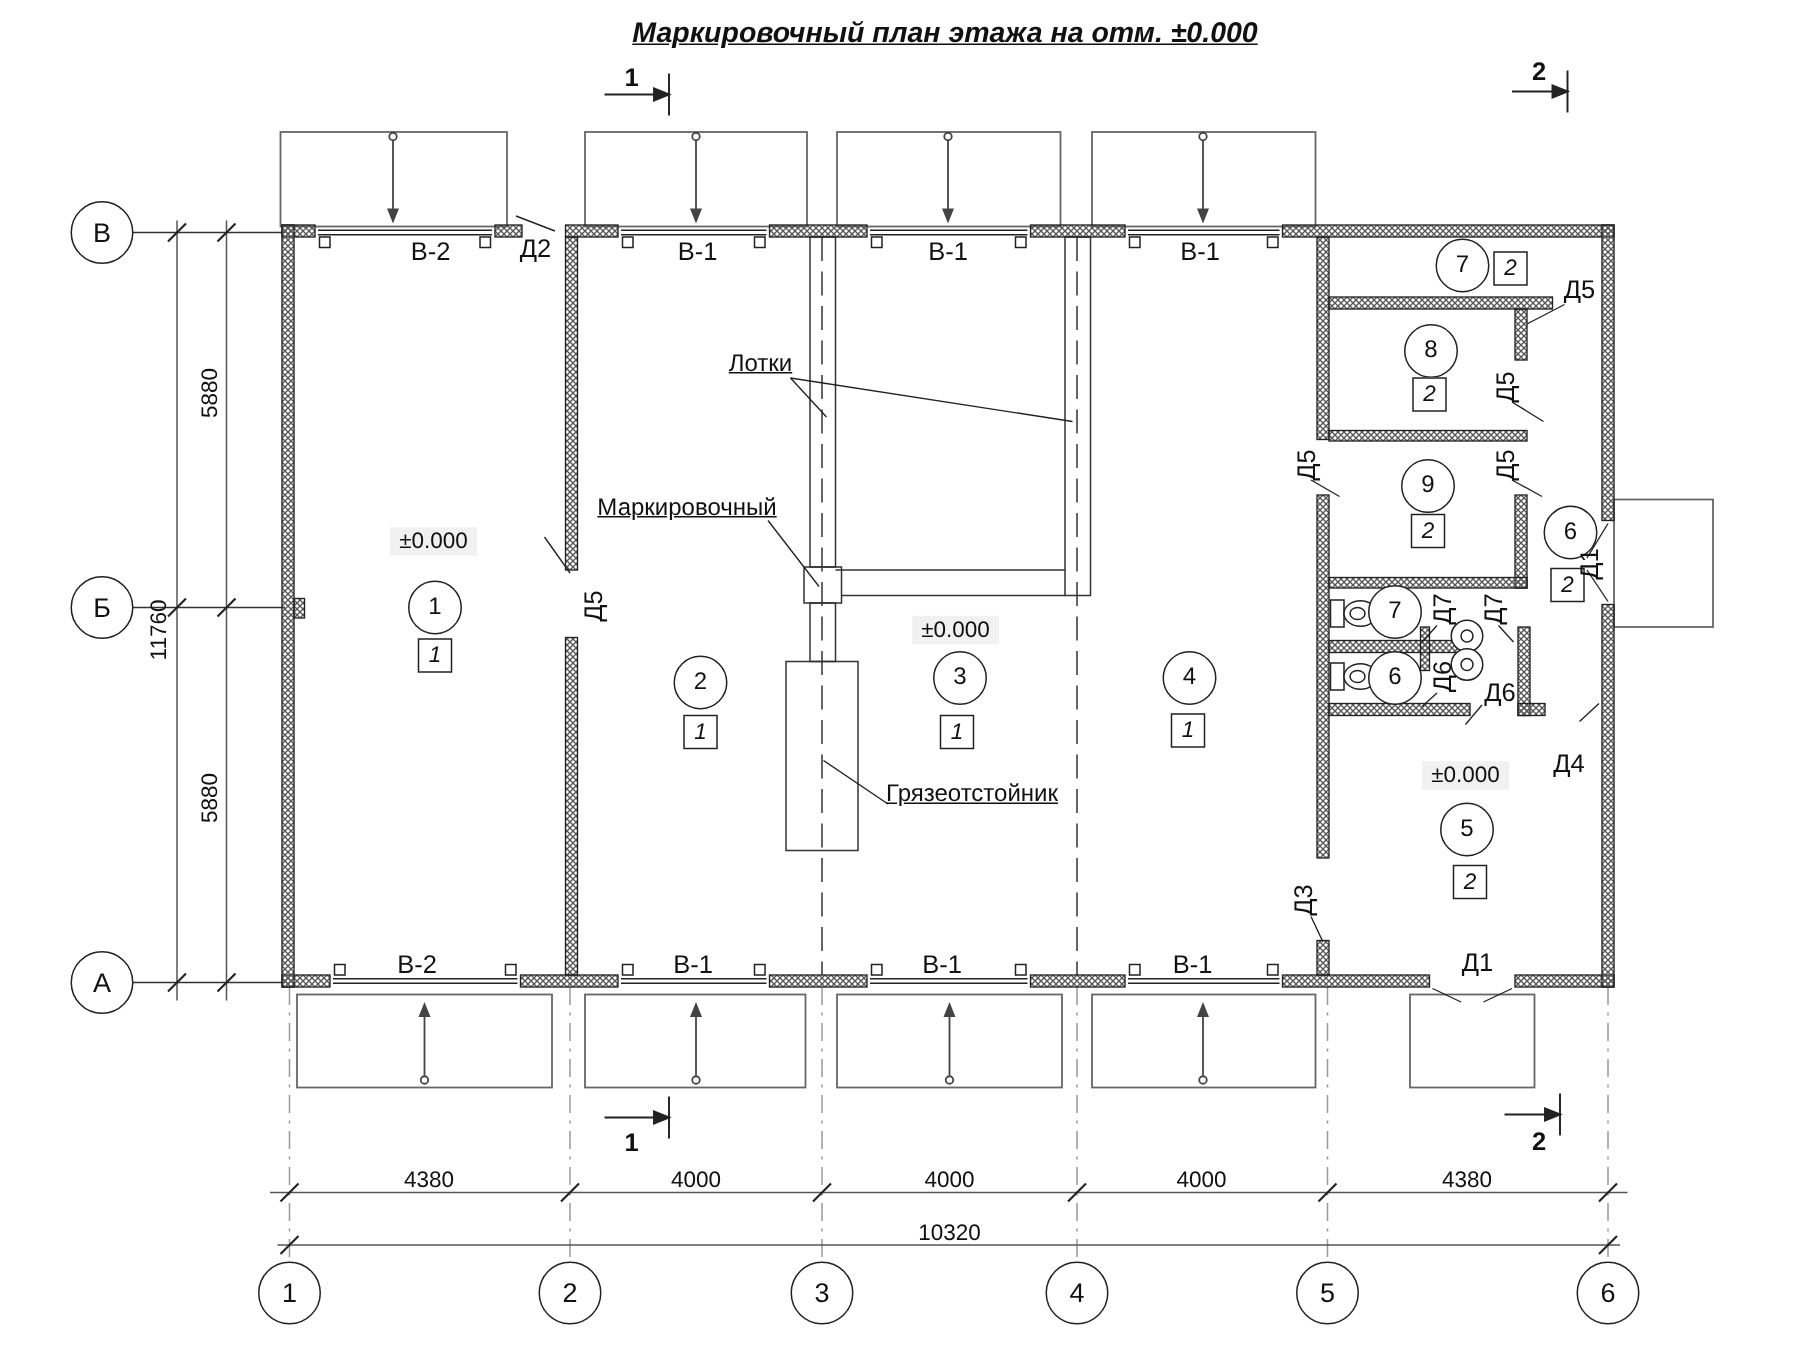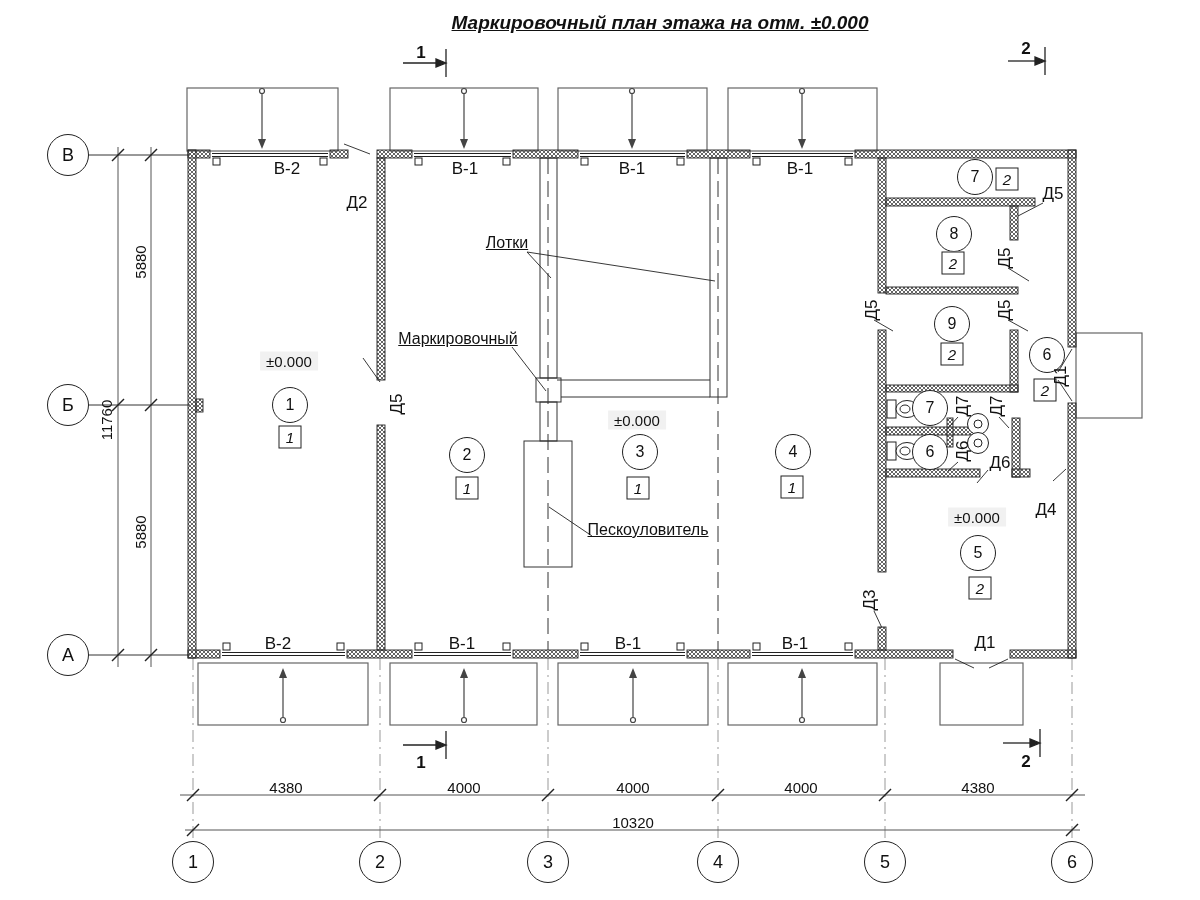--- a/index.html
+++ b/index.html
@@ -241,21 +241,21 @@
     <line x1="988" y1="470" x2="977" y2="483"></line>
     <line x1="1053" y1="481" x2="1066" y2="469"></line>
     <line x1="874" y1="611" x2="882" y2="628"></line>
     <line x1="1072" y1="349" x2="1058" y2="372"></line>
     <line x1="1058" y1="380" x2="1072" y2="401"></line>
     <line x1="955" y1="659" x2="974" y2="668"></line>
     <line x1="1008" y1="659" x2="989" y2="668"></line>
   </g>
 </svg>
 
-<div class="title" style="left:660px;top:23px;">Маркировочный план этажа на отм. ±0.000</div>
+<div class="title" style="left:630px;top:23px;">Маркировочный план этажа на отм. ±0.000</div>
 <div class="lbl sec" style="left:421px;top:52px;">1</div>
 <div class="lbl sec" style="left:1026px;top:48px;">2</div>
 <div class="lbl sec" style="left:421px;top:762px;">1</div>
 <div class="lbl sec" style="left:1026px;top:761px;">2</div>
 
 <div class="axisc" style="left:68px;top:155px;">В</div>
 <div class="axisc" style="left:68px;top:405px;">Б</div>
 <div class="axisc" style="left:68px;top:655px;">А</div>
 
 <div class="axisc" style="left:193px;top:862px;">1</div>
@@ -272,21 +272,21 @@
 <div class="lbl dim" style="left:464px;top:787px;">4000</div>
 <div class="lbl dim" style="left:633px;top:787px;">4000</div>
 <div class="lbl dim" style="left:801px;top:787px;">4000</div>
 <div class="lbl dim" style="left:978px;top:787px;">4380</div>
 <div class="lbl dim" style="left:633px;top:822px;">10320</div>
 
 <div class="lbl" style="left:287px;top:168px;">В-2</div>
 <div class="lbl" style="left:465px;top:168px;">В-1</div>
 <div class="lbl" style="left:632px;top:168px;">В-1</div>
 <div class="lbl" style="left:800px;top:168px;">В-1</div>
-<div class="lbl" style="left:357px;top:166px;margin-top:36px;">Д2</div>
+<div class="lbl" style="left:357px;top:166px;">Д2</div>
 
 <div class="lbl" style="left:278px;top:643px;">В-2</div>
 <div class="lbl" style="left:462px;top:643px;">В-1</div>
 <div class="lbl" style="left:628px;top:643px;">В-1</div>
 <div class="lbl" style="left:795px;top:643px;">В-1</div>
 <div class="lbl" style="left:985px;top:642px;">Д1</div>
 
 <div class="elev" style="left:289px;top:361px;">±0.000</div>
 <div class="elev" style="left:637px;top:420px;">±0.000</div>
 <div class="elev" style="left:977px;top:517px;">±0.000</div>
@@ -321,15 +321,15 @@
 <div class="lbl rot" style="left:962px;top:406px;">Д7</div>
 <div class="lbl rot" style="left:996px;top:406px;">Д7</div>
 <div class="lbl rot" style="left:962px;top:451px;">Д6</div>
 <div class="lbl" style="left:1000px;top:462px;">Д6</div>
 <div class="lbl" style="left:1046px;top:509px;">Д4</div>
 <div class="lbl rot" style="left:869px;top:600px;">Д3</div>
 <div class="lbl rot" style="left:1060px;top:376px;">Д1</div>
 
 <div class="lbl ann" style="left:507px;top:243px;">Лотки</div>
 <div class="lbl ann" style="left:458px;top:339px;">Маркировочный</div>
-<div class="lbl ann" style="left:648px;top:530px;">Пескоуловитель</div>
+<div class="lbl ann" style="left:648px;top:530px;">Грязеотстойник</div>
 
 </div>
 
 </body></html>

